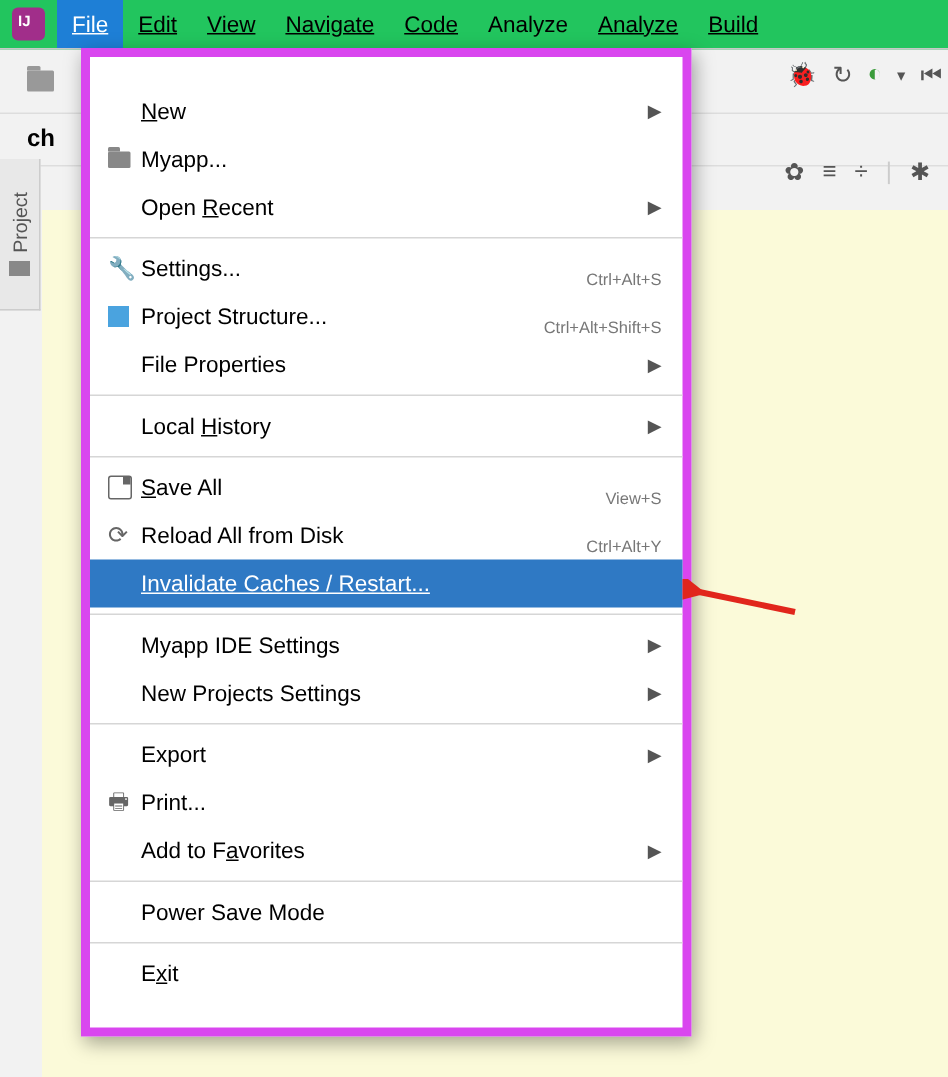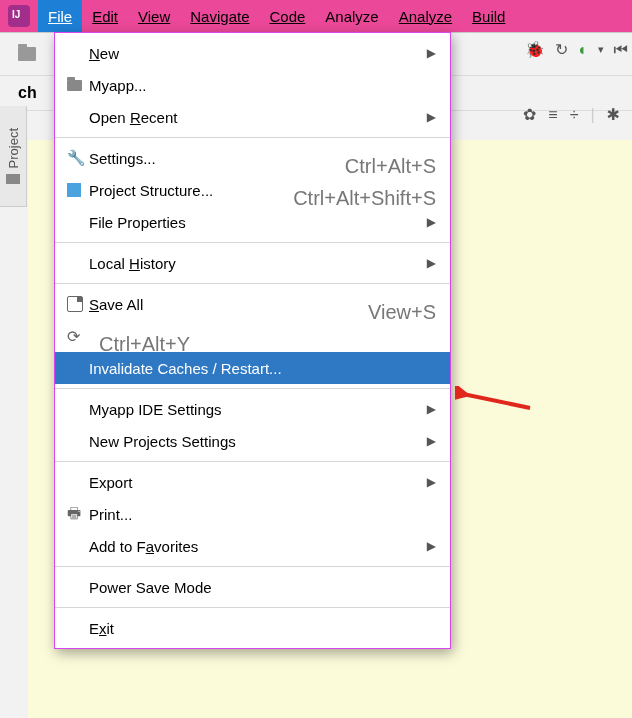--- a/index.html
+++ b/index.html
@@ -18,21 +18,21 @@
   width: 632px;
   height: 718px;
   background: #f2f2f2;
 }
 
 
 .menu-bar {
   display: flex;
   align-items: center;
   height: 32px;
-  background: #ec4899;
+  background: #22c55e;
   border-bottom: 1px solid #c8c8c8;
 }
 .app-logo {
   width: 22px;
   height: 22px;
   margin-left: 8px;
   margin-right: 8px;
   background: #a12e8a;
   border-radius: 4px;
   position: relative;
@@ -157,44 +157,45 @@
 .tree-folder::before{content:"";position:absolute;top:-3px;left:0;width:9px;height:3px;background:#ec8f3a;border-radius:1px 1px 0 0;}
 .tree-globe{width:16px;height:16px;border-radius:50%;background:#5bb96e;position:relative;}
 
 
 .popup{
   position:absolute;
   top:32px;
   left:54px;
   width:395px;
   background:#fff;
-  border:1px solid #d946ef;
+  border:6px solid #d946ef;
   box-shadow:2px 4px 12px rgba(0,0,0,.35);
-  padding:4px 0;
+  padding:20px 0;
 }
 .popup-row{
   display:flex;
   align-items:center;
   height:32px;
   padding:0 14px 0 12px;
   cursor:default;
 }
 .popup-row .iconslot{
   width:22px;
   flex-shrink:0;
   display:flex;align-items:center;justify-content:flex-start;
   color:#666;
   font-size:15px;
 }
 .popup-row .label{flex:1;white-space:nowrap;}
-.popup-row .shortcut{color:#777;font-size:20px;margin-left:10px;white-space:nowrap;margin-top:16px;}
+.popup-row .shortcut{color:#777;font-size:11px;margin-left:10px;white-space:nowrap;margin-top:16px;}
 .popup-row .sub{color:#555;font-size:12px;}
 .popup-row.highlight{
   background:#2f79c4;
   color:#fff;
+  text-decoration:underline;
 }
 .popup-sep{
   height:1px;background:#d6d6d6;margin:4px 0;
 }
 
 
 .i-wrench{font-size:15px;color:#666;}
 .i-save{width:14px;height:14px;border:1px solid #666;border-radius:2px;position:relative;}
 .i-save::after{content:"";position:absolute;right:0;top:0;width:5px;height:5px;background:#666;}
 .i-reload{font-size:16px;color:#666;}
@@ -343,20 +344,21 @@
       <span class="iconslot">
           <span class="i-save"></span>
         </span>
       <span class="label"><span class="mnemonic">S</span>ave All</span>
       <span class="shortcut">View+S</span>
     </div>
     <div class="popup-row">
       <span class="iconslot">
           <span class="i-reload">⟳</span>
         </span>
+      <span class="label">Reload All from Disk</span>
       <span class="shortcut">Ctrl+Alt+Y</span>
     </div>
     <div class="popup-row highlight">
       <span class="iconslot"></span>
       <span class="label">Invalidate Caches / Restart...</span>
     </div>
 
     <div class="popup-sep"></div>
 
     <div class="popup-row">

